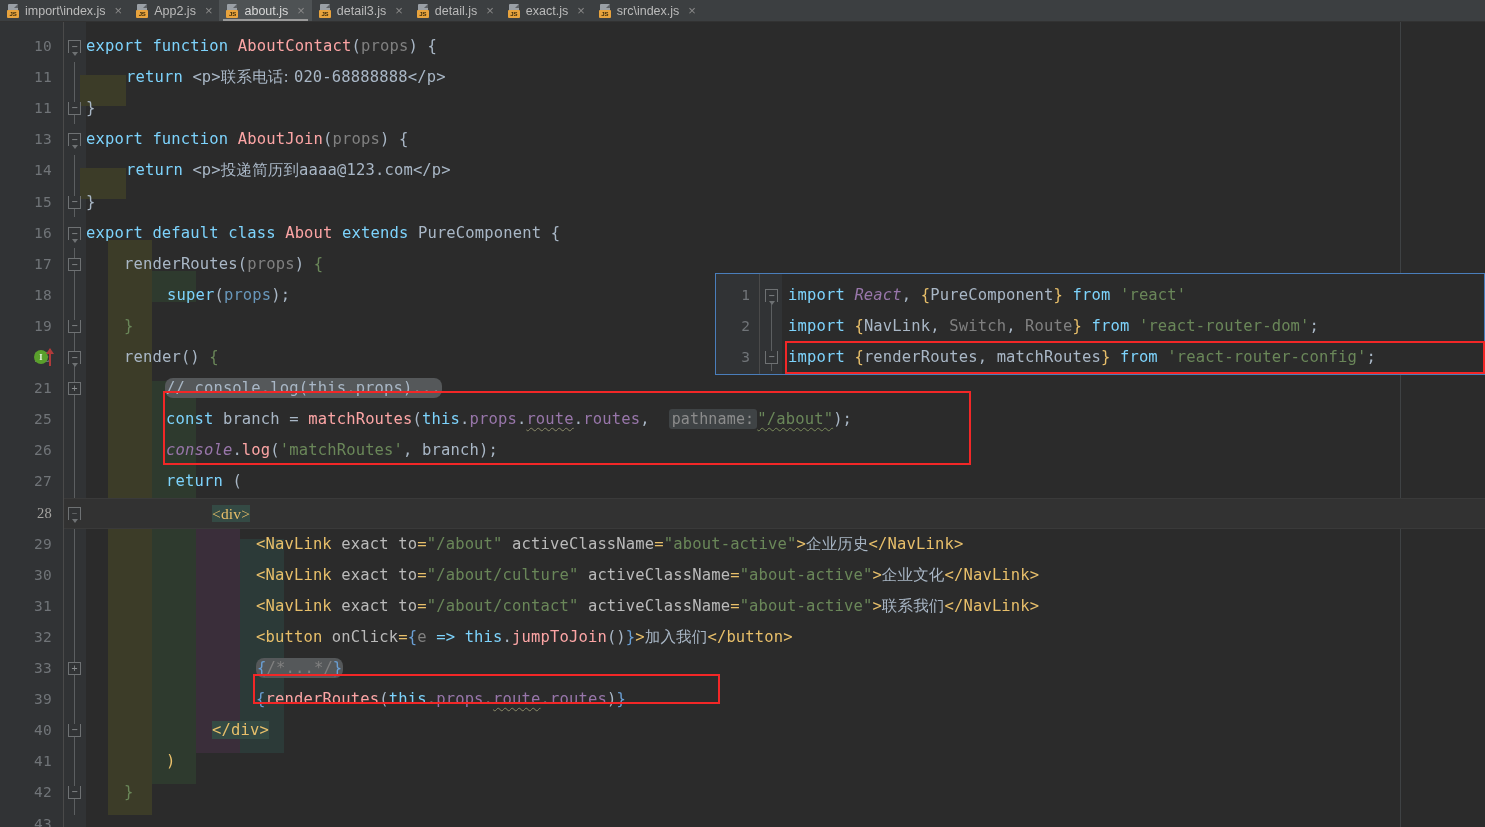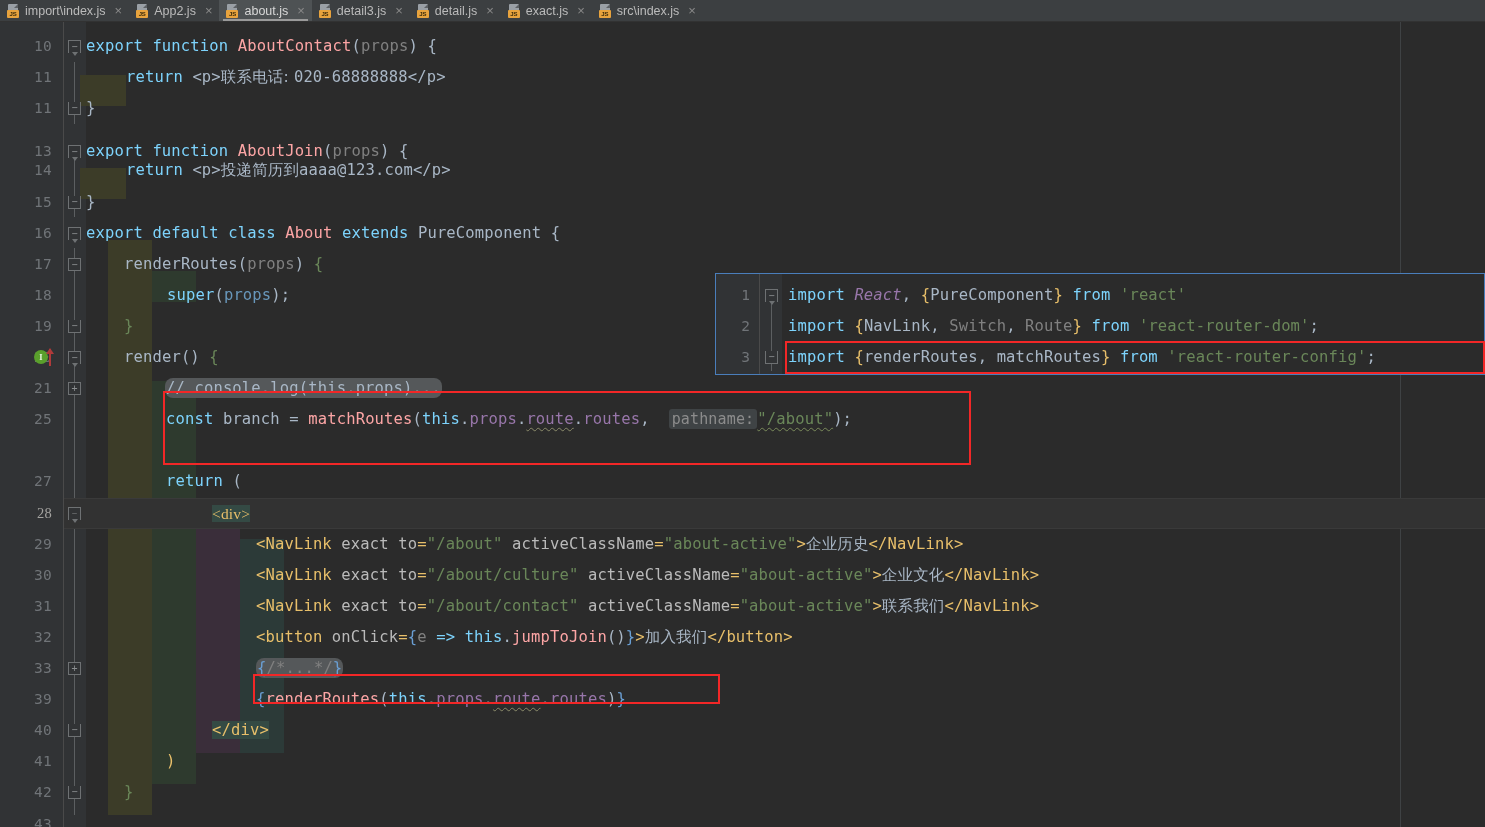--- a/index.html
+++ b/index.html
@@ -300,21 +300,21 @@
     <span class="lnum">11</span>
     <span class="code" style="left:126px;"><span class="kw">return</span> <span class="pl">&lt;p&gt;</span><span class="chn pl">联系电话: </span><span class="pl">020-68888888&lt;/p&gt;</span></span>
   </div>
 
   <div class="row" style="top:71.2px;">
     <span class="lnum">11</span>
     <span class="fold" style="border-top:none;">−</span>
     <span class="code"><span class="pl">}</span></span>
   </div>
 
-  <div class="row" style="top:102.3px;margin-top:12px;">
+  <div class="row" style="top:102.3px;">
     <span class="lnum">13</span>
     <span class="fold minus-top arrowtip">−</span>
     <span class="code"><span class="kw">export</span> <span class="kw">function</span> <span class="fn">AboutJoin</span><span class="pl">(</span><span class="gr">props</span><span class="pl">) {</span></span>
   </div>
 
   <div class="row" style="top:133.4px;">
     <span class="lnum">14</span>
     <span class="code" style="left:126px;"><span class="kw">return</span> <span class="pl">&lt;p&gt;</span><span class="chn pl">投递简历到</span><span class="pl">aaaa@123.com&lt;/p&gt;</span></span>
   </div>
 
@@ -361,20 +361,24 @@
     <span class="lnum">21</span>
     <span class="fold">+</span>
     <span class="code" style="left:165px;"><span class="cm folded">// console.log(this.props)...</span></span>
   </div>
 
   <div class="row" style="top:382.2px;">
     <span class="lnum">25</span>
     <span class="code" style="left:166px;"><span class="kw">const</span> <span class="pl">branch = </span><span class="fn">matchRoutes</span><span class="pl">(</span><span class="kw">this</span><span class="pl">.</span><span class="pr">props</span><span class="pl">.</span><span class="pr warn-sq">route</span><span class="pl">.</span><span class="pr">routes</span><span class="pl">, </span> <span class="hint">pathname:</span><span class="str err-sq">"/about"</span><span class="pl">);</span></span>
   </div>
 
+  <div class="row" style="top:413.3px;">
+    <span class="lnum">26</span>
+    <span class="code" style="left:166px;"><span class="pri">console</span><span class="pl">.</span><span class="fn">log</span><span class="pl">(</span><span class="str">'matchRoutes'</span><span class="pl">, branch);</span></span>
+  </div>
 
   <div class="row" style="top:444.4px;">
     <span class="lnum">27</span>
     <span class="code" style="left:166px;"><span class="kw">return</span> <span class="pl">(</span></span>
   </div>
 
   <div class="row curline" style="top:475.5px;font-family:Liberation Serif, serif;">
     <span class="lband"></span>
     <span class="lnum">28</span>
     <span class="fold minus-top arrowtip">−</span>

